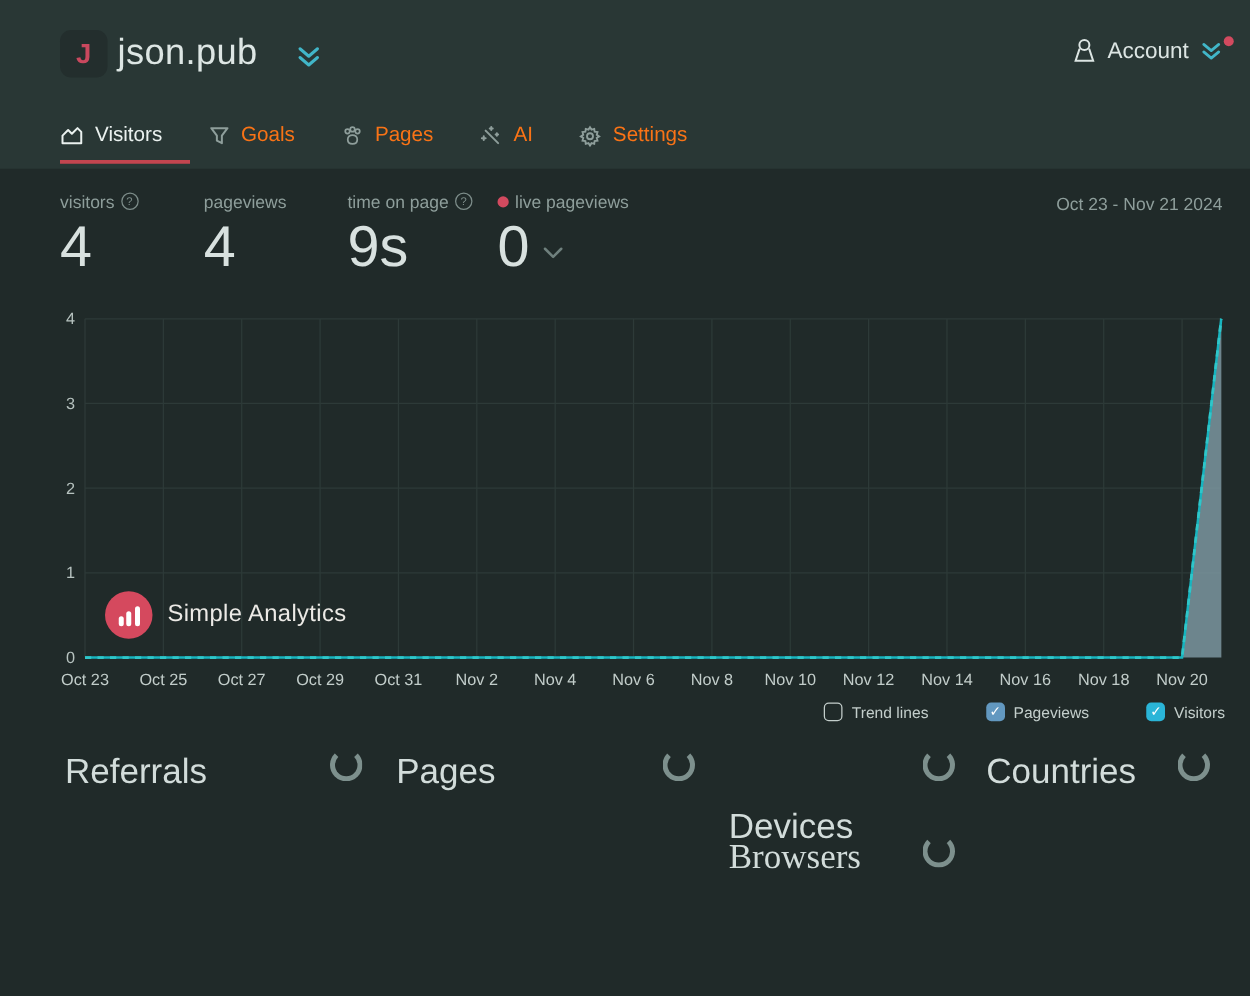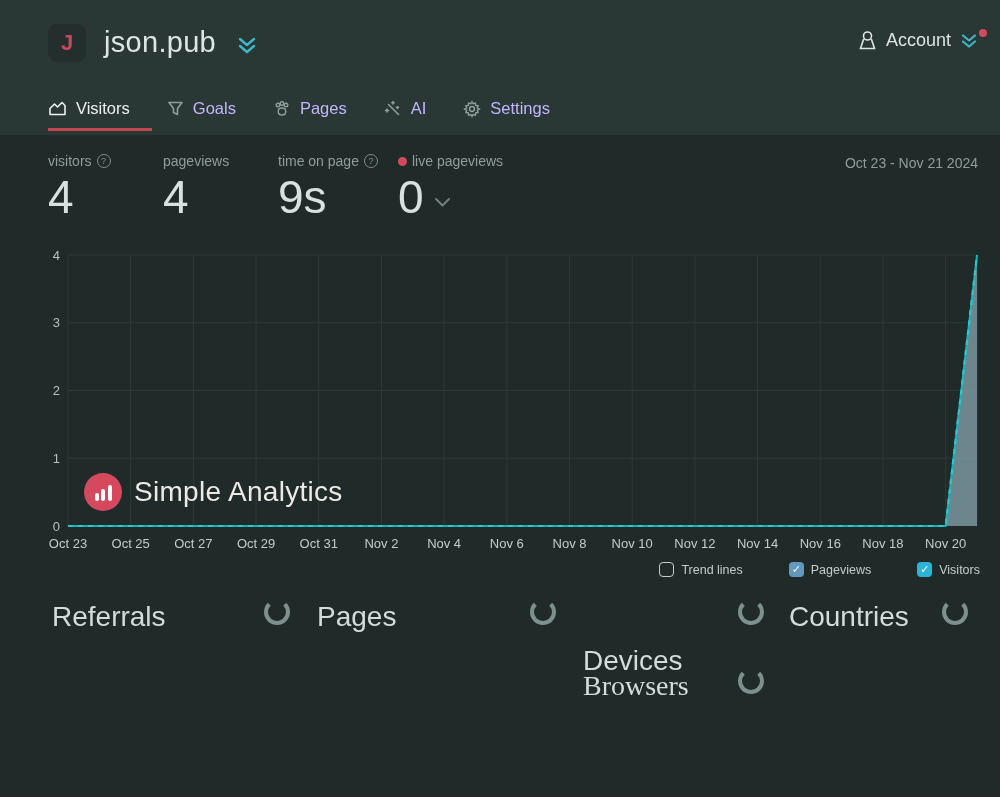--- a/index.html
+++ b/index.html
@@ -16,32 +16,32 @@
   
   .header-band { position:absolute; top:0; left:0; width:1000px; height:135px; background:#293735; }
   .logo-tile {
     position:absolute; left:48px; top:24px; width:38px; height:38px;
     background:#232e2d; border-radius:9px; display:flex; align-items:center; justify-content:center;
     cursor:pointer;
   }
   .logo-tile span { color:#c9485e; font-weight:bold; font-size:22px; }
   .site-name {
     position:absolute; left:94px; top:26px; font-size:29px; font-weight:400;
-    color:#dde6e4; letter-spacing:0.3px; cursor:pointer;margin-left:10px;
+    color:#dde6e4; letter-spacing:0.3px; cursor:pointer;
   }
   .site-chev { position:absolute; left:236px; top:36px; cursor:pointer; }
   .account {
     position:absolute; right:22px; top:30px; display:flex; align-items:center; gap:9px; cursor:pointer;
   }
   .account .acct-label { font-size:18px; color:#dce5e3; }
   .acct-dot { position:absolute; right:-9px; top:-4px; width:8px; height:8px; border-radius:50%; background:#d24a5f; }
 
   
   .tabs { position:absolute; left:48px; top:99px; display:flex; gap:37px; align-items:center; }
-  .tab { display:flex; align-items:center; gap:9px; font-size:16.5px; color:#c4b5fd; cursor:pointer; }
+  .tab { display:flex; align-items:center; gap:9px; font-size:16.5px; color:#f97316; cursor:pointer; }
   .tab svg { stroke:#8e9e9b; }
   .tab.active { color:#eaf1ef; }
   .tab.active svg { stroke:#eaf1ef; }
   .tab-underline { position:absolute; left:48px; top:128px; width:104px; height:3px; background:#c2454f; }
 
   
   .stat { position:absolute; top:153px; }
   .stat .lbl { font-size:14px; color:#8e9e9b; display:flex; align-items:center; gap:5px; white-space:nowrap; }
   .stat .val { margin-top:4px; font-size:46px; font-weight:300; color:#d8e1df; line-height:1.05; display:flex; align-items:center; }
   .help-dot {
@@ -62,21 +62,21 @@
   .tick-y { fill:#b6c2bf; font-size:13px; font-family:"Liberation Sans",sans-serif; }
   .tick-x { fill:#c2cdca; font-size:13px; font-family:"Liberation Sans",sans-serif; }
 
   .watermark { position:absolute; left:84px; top:473px; display:flex; align-items:center; gap:12px; cursor:pointer; }
   .wm-circle {
     width:38px; height:38px; border-radius:50%; background:#d5495e;
     display:flex; align-items:flex-end; justify-content:center; gap:2.5px; padding-bottom:10px;
   }
   .wm-circle i { display:block; width:4px; background:#fff; border-radius:2px; }
   .wm-b1{ height:8px; } .wm-b2{ height:12px; } .wm-b3{ height:16px; }
-  .wm-text { font-size:28px; font-weight:500; color:#eceae6; letter-spacing:0.3px; }
+  .wm-text { font-size:19px; font-weight:500; color:#eceae6; letter-spacing:0.3px; }
 
   
   .legend { position:absolute; right:20px; top:562px; display:flex; align-items:center; gap:16px; }
   .leg-item { display:flex; align-items:center; gap:7px; cursor:pointer;padding-left:30px; }
   .leg-item .cb {
     width:15px; height:15px; border-radius:4px; display:flex; align-items:center; justify-content:center;
     font-size:11px; color:#fff;
   }
   .cb.unchecked { border:1.5px solid #c3cecb; background:transparent; }
   .cb.checked::after { content:"✓"; }

